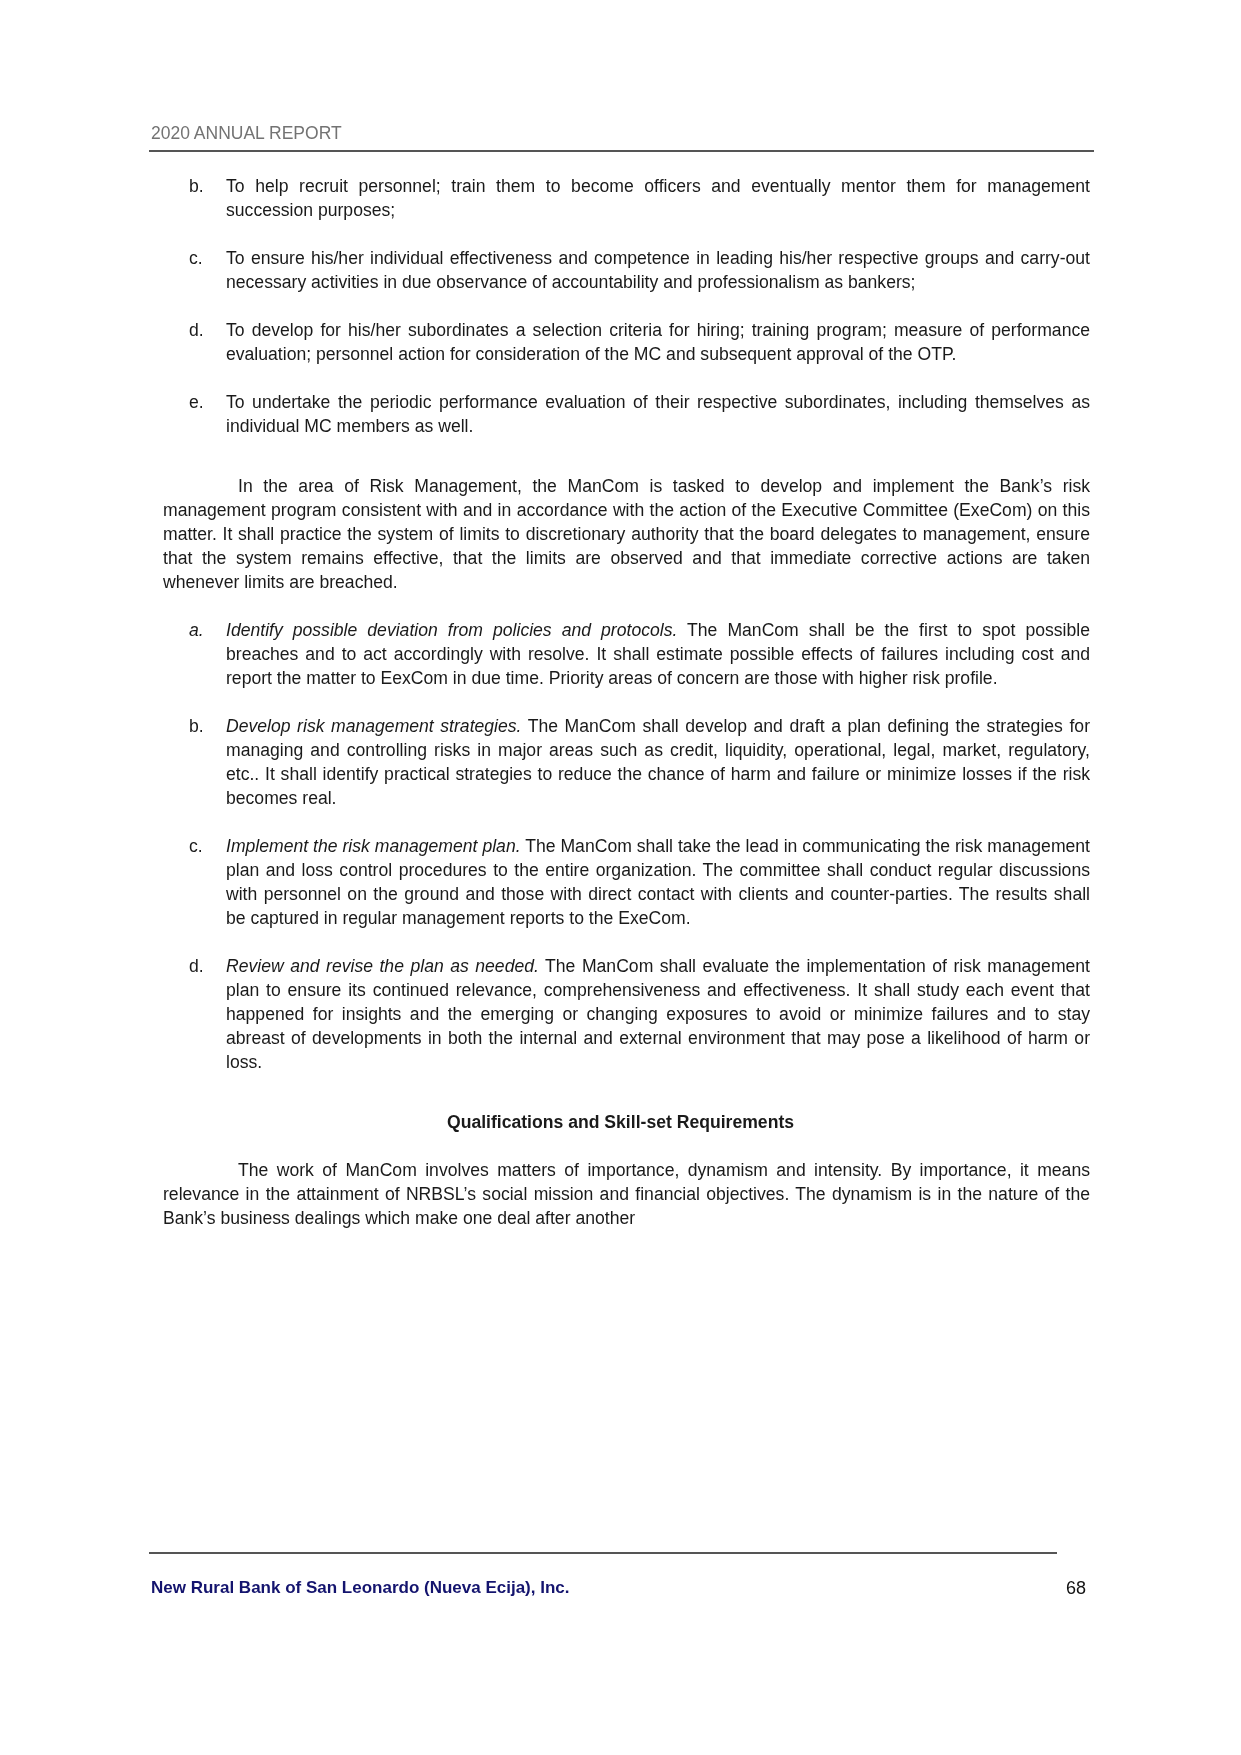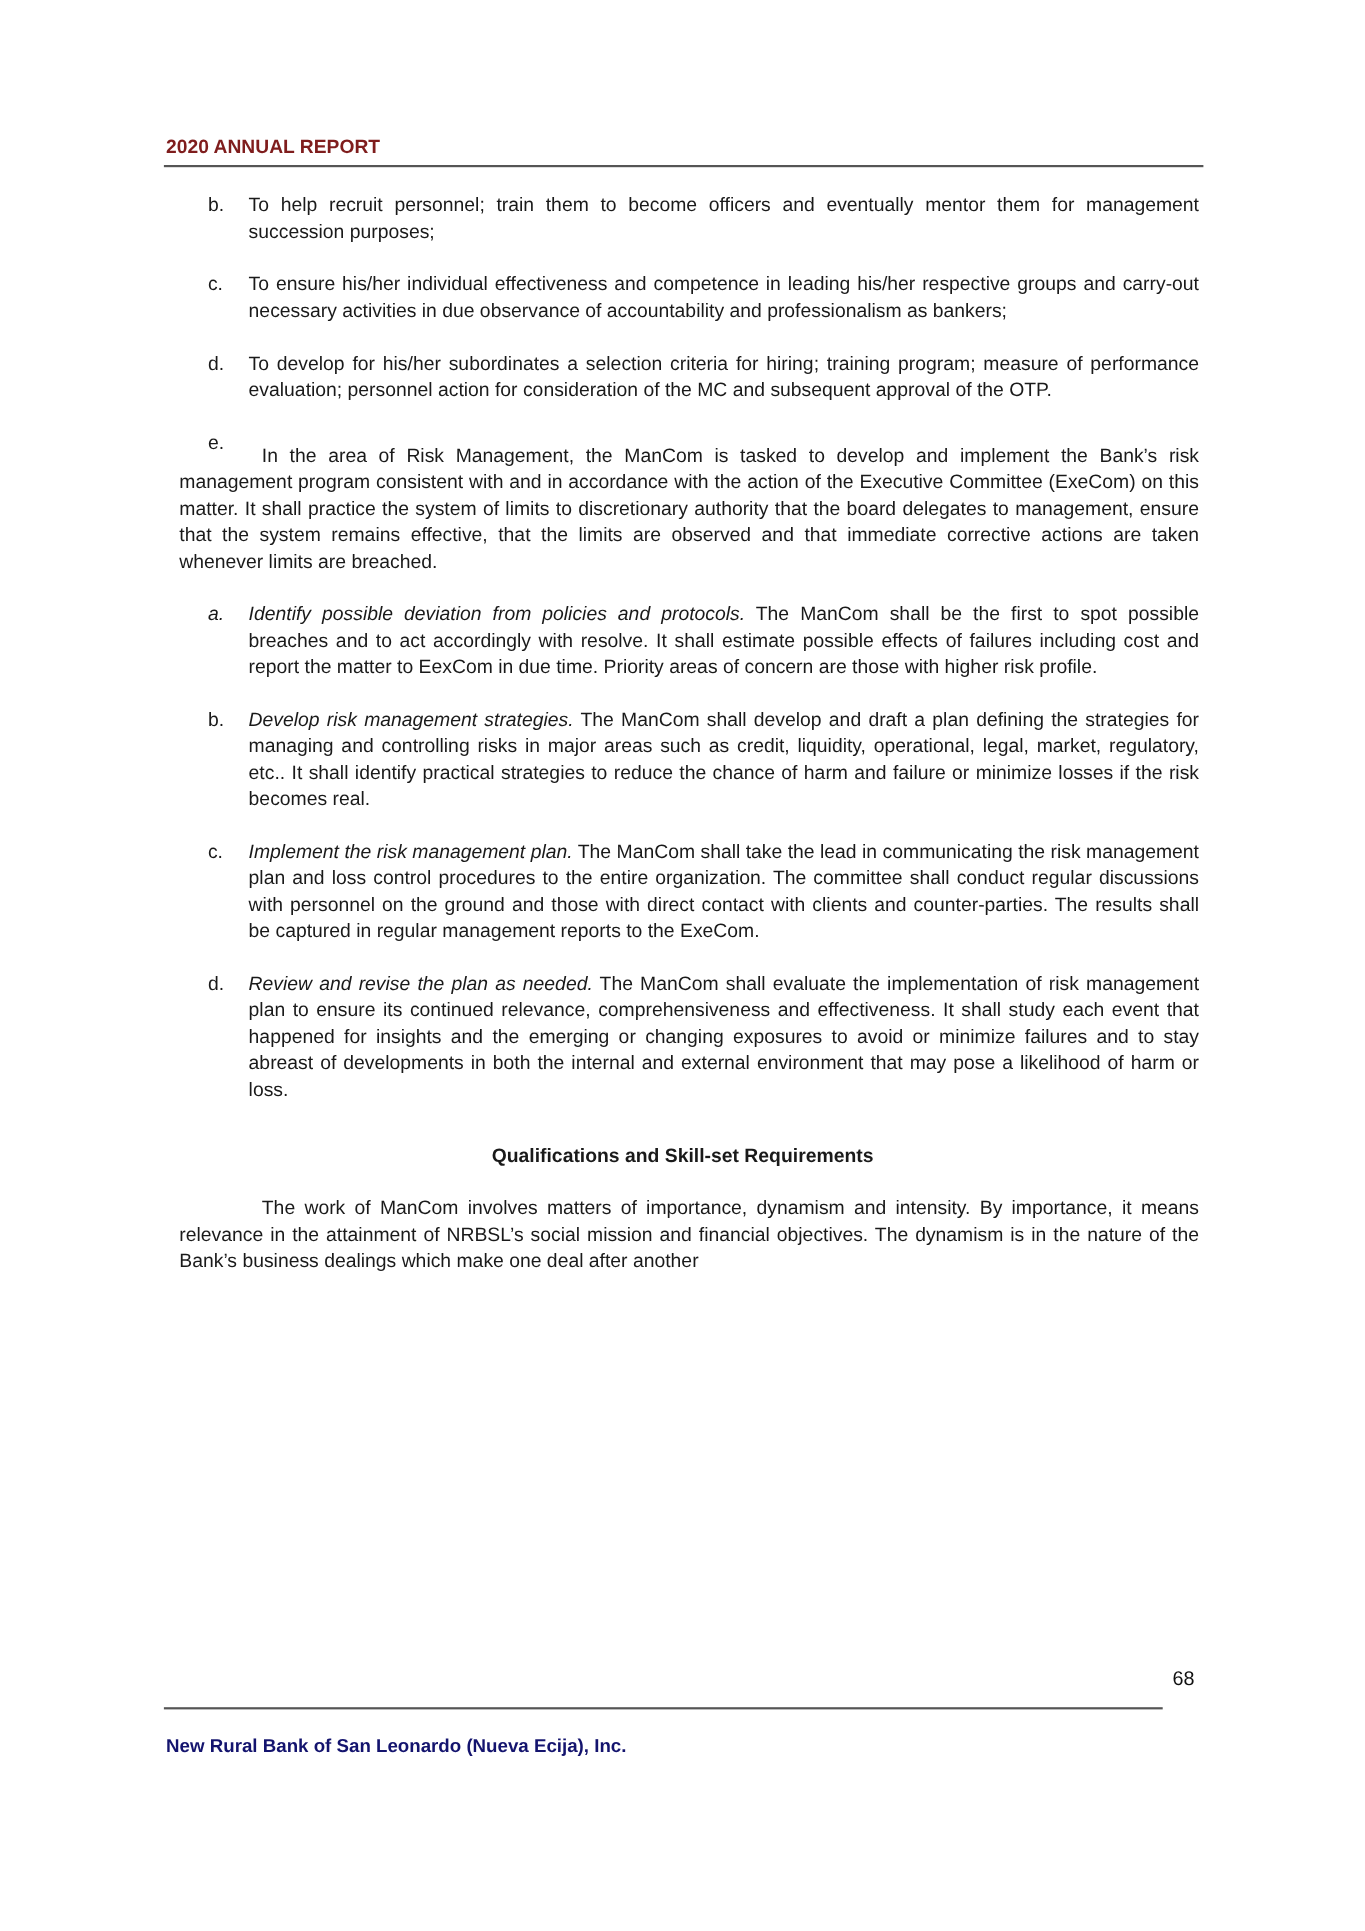--- a/index.html
+++ b/index.html
@@ -1,29 +1,29 @@
 <!DOCTYPE html>
 <html><head>
 <meta charset="utf-8">
 <style>
   html, body { margin: 0; padding: 0; background: #ffffff; }
   body { width: 1241px; height: 1755px; position: relative; overflow: hidden;
          font-family: "Liberation Sans", sans-serif; color: #1a1a1a; }
-  .page-header { position: absolute; left: 151px; top: 123px; font-size: 17.5px; font-weight: bold; color: #7f1d1d; }
+  .page-header { position: absolute; left: 151px; top: 123px; font-size: 17.5px; font-weight: normal; color: #737373; }
   .header-rule { position: absolute; left: 149px; top: 150px; width: 945px; height: 0; border-top: 2px solid #555; }
   .body { position: absolute; left: 151px; top: 174px; width: 939px; font-size: 17.6px; line-height: 24px; }
   .list-item { position: relative; padding-left: 75px; text-align: justify; margin-bottom: 24px; }
   .list-item .letter { position: absolute; left: 38px; top: 0; }
   .para { text-indent: 75px; text-align: justify; margin: 0 0 24px 12px; }
   .emph { font-style: italic; }
   .heading { font-weight: bold; margin: 0 0 24px 0; text-align: center; }
   .gap-small { height: 12px; }
   .footer-rule { position: absolute; left: 149px; top: 1552px; width: 908px; height: 0; border-top: 2px solid #555; }
   .footer-org { position: absolute; left: 151px; top: 1578px; font-size: 17px; font-weight: bold; color: #14146e; }
-  .footer-page { position: absolute; left: 1066px; top: 1516px; font-size: 18px; color: #111; }
+  .footer-page { position: absolute; left: 1066px; top: 1578px; font-size: 18px; color: #111; }
 </style>
 </head>
 <body>
 
 <div class="page-header">2020 ANNUAL REPORT</div>
 <div class="header-rule"></div>
 
 <div class="body">
 
   <div class="list-item">
@@ -33,20 +33,21 @@
   <div class="list-item">
     <span class="letter">c.</span>
     <span>To ensure his/her individual effectiveness and competence in leading his/her respective groups and carry-out necessary activities in due observance of accountability and professionalism as bankers;</span>
   </div>
   <div class="list-item">
     <span class="letter">d.</span>
     <span>To develop for his/her subordinates a selection criteria for hiring; training program; measure of performance evaluation; personnel  action for consideration of the MC and subsequent approval of the OTP.</span>
   </div>
   <div class="list-item">
     <span class="letter">e.</span>
+    <span>To undertake the periodic performance evaluation of their respective subordinates, including themselves as individual MC members as well.</span>
   </div>
 
   <div class="gap-small"></div>
 
   <p class="para">In the area of Risk Management, the ManCom is tasked to develop and implement the Bank’s risk management program consistent with and in accordance with the action of the Executive Committee (ExeCom) on this matter. It shall practice the system of limits to discretionary authority that the board delegates to management, ensure that the system remains effective, that the limits are observed and that immediate corrective actions are taken whenever limits are breached.</p>
 
   <div class="list-item">
     <span class="letter" style="font-style:italic">a.</span>
     <span class="emph">Identify possible deviation from policies and protocols.</span><span> The ManCom shall be the first to spot possible breaches and to act accordingly with resolve. It shall estimate possible effects of failures including cost and report the matter to EexCom in due time. Priority areas of concern are those with higher risk profile.</span>
   </div>

